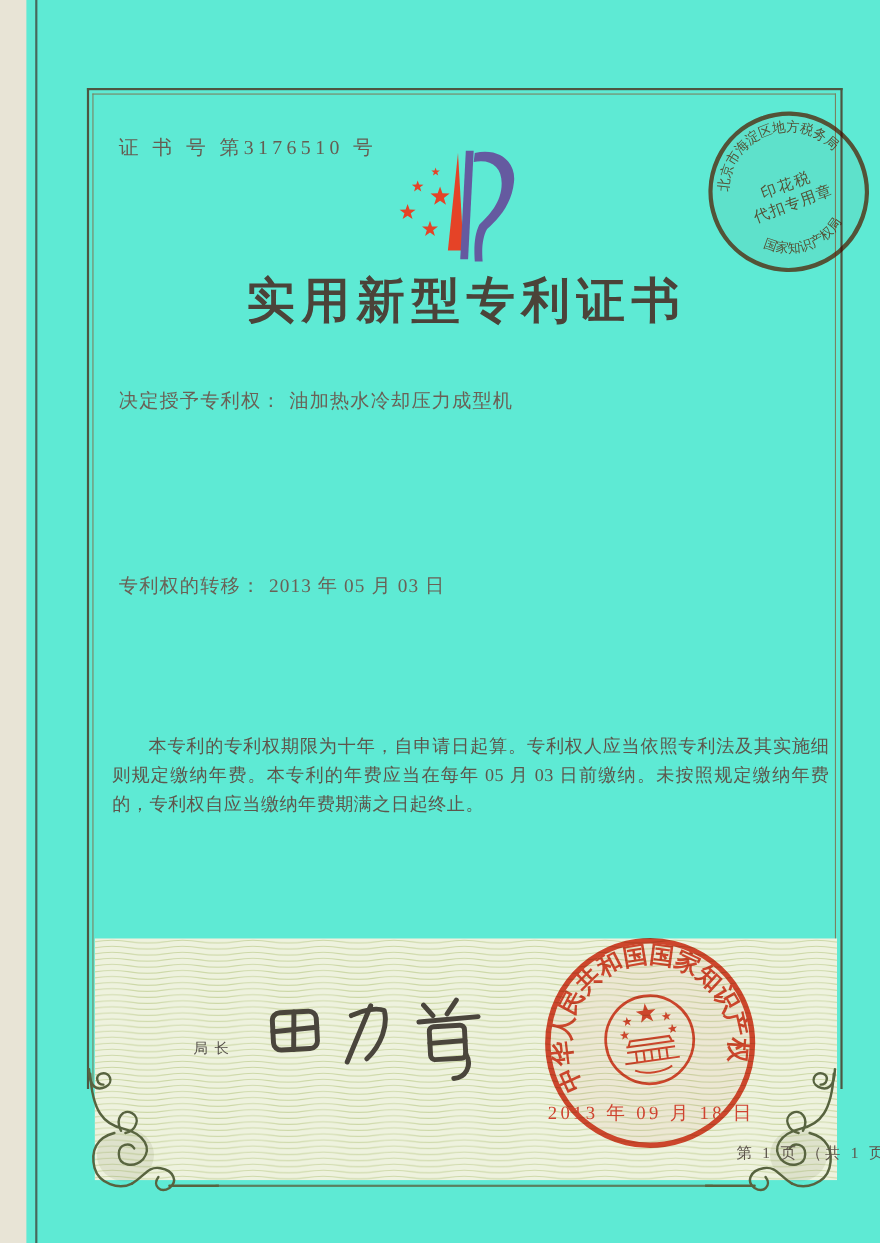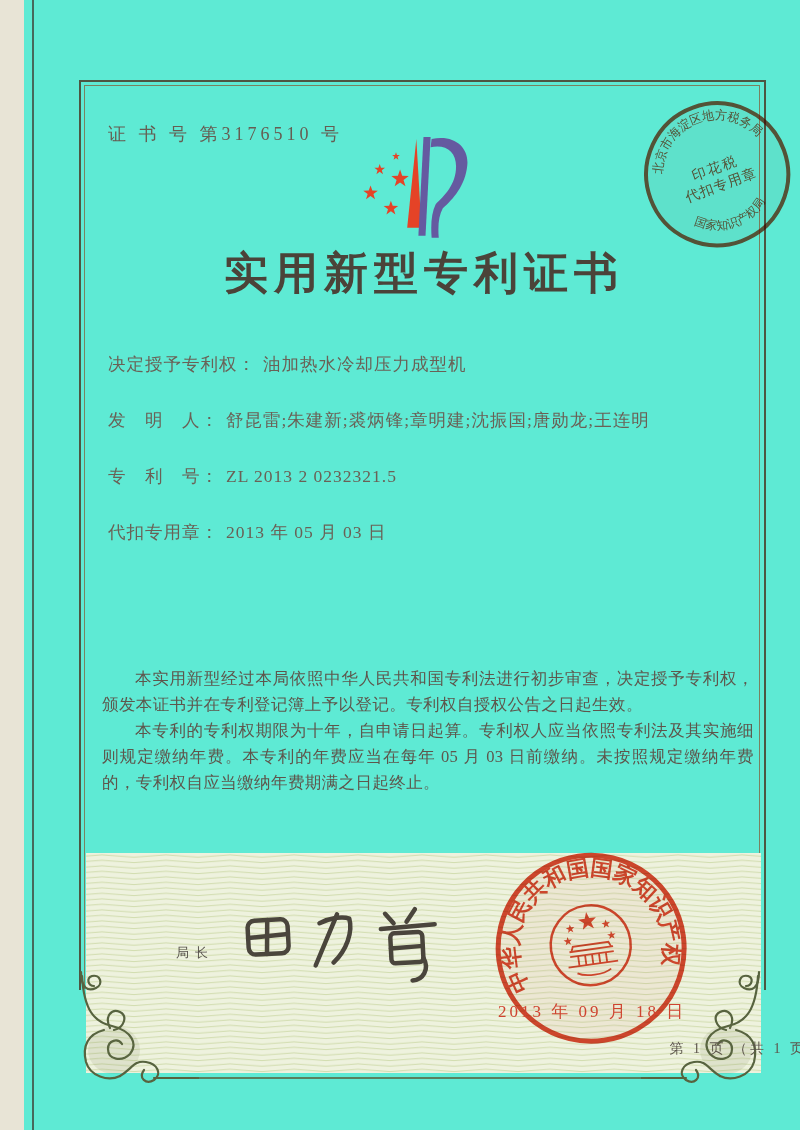--- a/index.html
+++ b/index.html
@@ -82,32 +82,25 @@
       <text x="82" y="80" font-size="14" fill="#e05a42" text-anchor="middle" letter-spacing="2">印花税</text>
       <text x="82" y="98" font-size="14" fill="#e05a42" text-anchor="middle" letter-spacing="1">代扣专用章</text>
     </svg>
   </div>
 
   <div class="title">实用新型专利证书</div>
 
   <div class="field-row" style="top:352px">
     <span class="lbl">决定授予专利权：</span><span class="val">油加热水冷却压力成型机</span>
   </div>
-  <div class="field-row" style="top:408px">
-    <span class="lbl">发　明　人：</span><span class="val">舒昆雷;朱建新;裘炳锋;章明建;沈振国;唐勋龙;王连明</span>
-  </div>
-  <div class="field-row" style="top:464px">
-    <span class="lbl">专　利　号：</span><span class="val">ZL 2013 2 0232321.5</span>
-  </div>
   <div class="field-row" style="top:520px">
-    <span class="lbl">代扣专用章：</span><span class="val">2013 年 05 月 03 日</span>
+    <span class="lbl">专利权的转移：</span><span class="val">2013 年 05 月 03 日</span>
   </div>
 
   <div class="paras">
-    <p>本实用新型经过本局依照中华人民共和国专利法进行初步审查，决定授予专利权，颁发本证书并在专利登记簿上予以登记。专利权自授权公告之日起生效。</p>
     <p>本专利的专利权期限为十年，自申请日起算。专利权人应当依照专利法及其实施细则规定缴纳年费。本专利的年费应当在每年 05 月 03 日前缴纳。未按照规定缴纳年费的，专利权自应当缴纳年费期满之日起终止。</p>
   </div>
 
   <div class="band">
     <svg width="675" height="220" viewBox="0 0 675 220">
       <defs>
         <pattern id="waves" width="64" height="5.5" patternUnits="userSpaceOnUse">
           <path d="M0,3 Q16,0.6 32,3 T64,3" fill="none" stroke="#cbd7a4" stroke-width="0.9"></path>
         </pattern>
       </defs>

